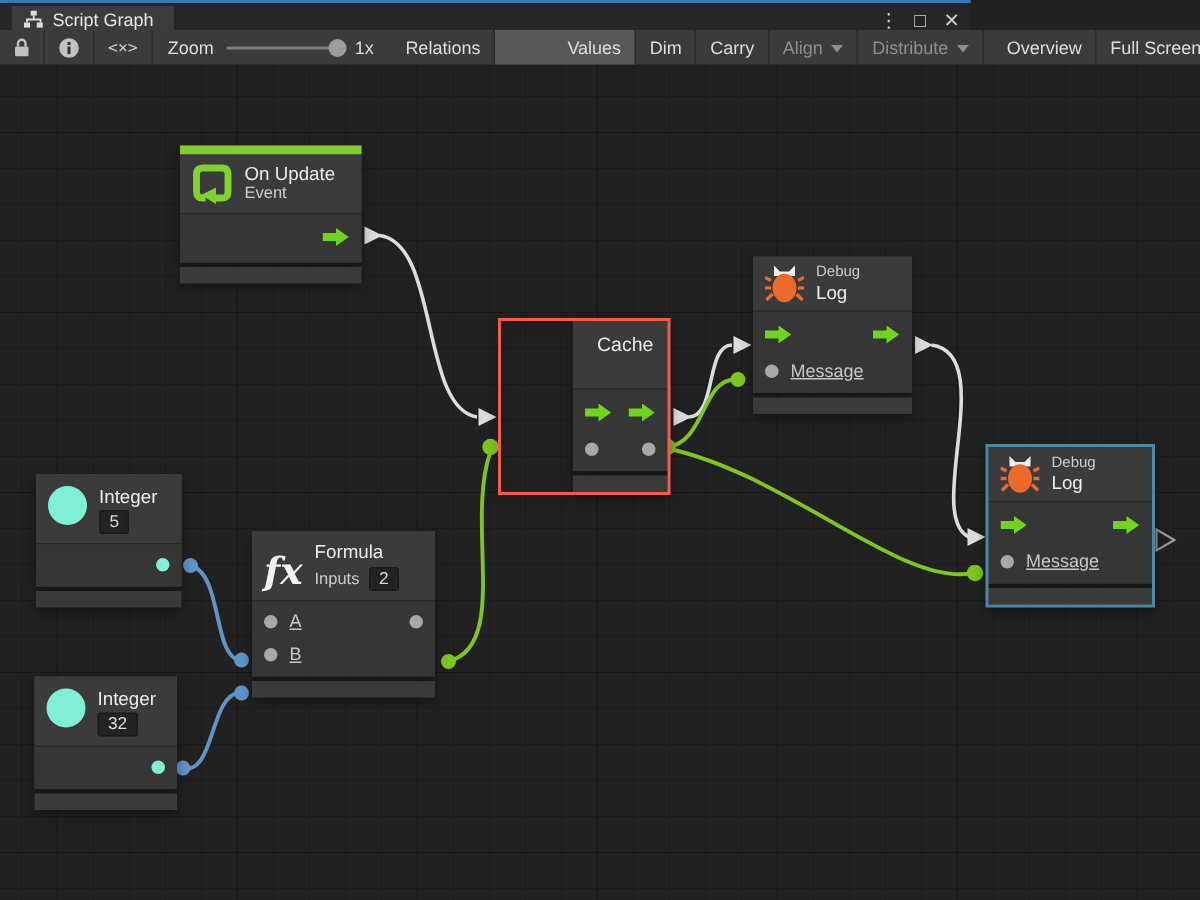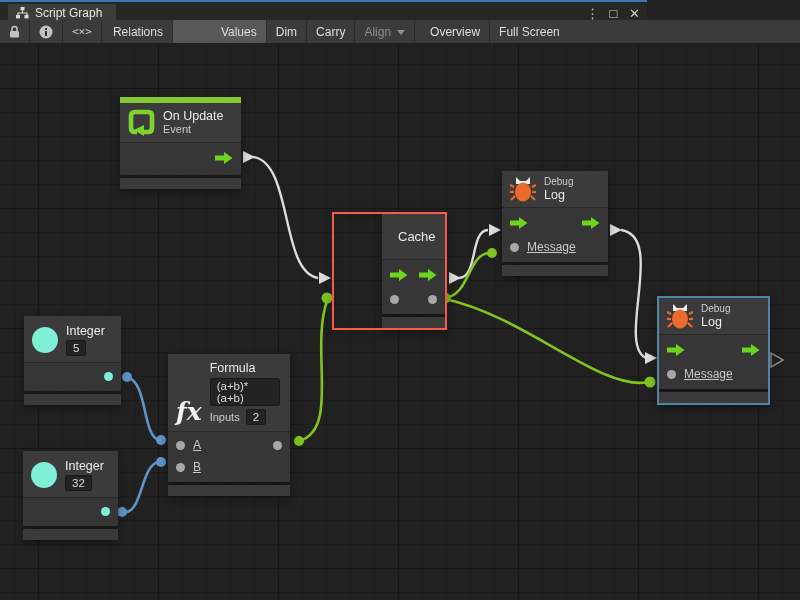--- a/index.html
+++ b/index.html
@@ -47,21 +47,21 @@
     background-size:120px 120px,120px 120px,24px 24px,24px 24px;
     background-position:38px 44px,38px 44px,14px 20px,14px 20px; }
   .wires { position:absolute; left:0; top:0; width:800px; height:556px; }
 
   
   .node { position:absolute; filter:drop-shadow(0 3px 4px rgba(0,0,0,.4)); }
   .node.sel-red  { outline:2px solid #f85948; outline-offset:0px; }
   .node.sel-blue { outline:2px solid #4d87a6; outline-offset:0px; }
   .node-main { background:#393939; }
   .node-topbar { height:6px; background:#84cb33; }
-  .node-header { display:flex; align-items:center; gap:8px; padding:6px 10px 6px 8px; background:#3b3b3b; }
+  .node-header { display:flex; align-items:flex-start; gap:8px; padding:6px 10px 6px 8px; background:#3b3b3b; }
   .node-divider { height:1px; background:#292929; }
   .node-body { background:#363636; padding:2px 0 4px 0; }
   .port-row { display:flex; align-items:center; height:26px; padding:0 8px; }
   .port-row.compact { height:22px; }
   .spacer { flex:1; }
   .node-gap { height:3px; }
   .node-footer { height:11px; background:#3a3a3a; }
 
   .ntitle { color:#ececec; font-size:12.5px; line-height:14px; white-space:nowrap; }
   .nkicker { color:#cdcdcd; font-size:10px; line-height:12px; white-space:nowrap; }
@@ -110,28 +110,39 @@
       <svg width="14" height="14" viewBox="0 0 14 14">
         <circle cx="7" cy="7" r="6.5" fill="#c2c2c2"></circle>
         <rect x="6" y="3" width="2" height="2" fill="#333"></rect>
         <rect x="6" y="6" width="2" height="5" fill="#333"></rect>
       </svg>
     </div>
     <div class="tbtn codebtn">&lt;×&gt;</div>
   </div>
 
 
+  <div class="zoomwrap">
+    <span>Zoom</span>
+    <div class="zoomtrack">
+      <div class="zoomhandle"></div>
+    </div>
+    <span>1x</span>
+  </div>
 
   <div class="tb-right">
     <div class="tbtn">Relations</div>
     <div class="tbtn active">Values</div>
     <div class="tbtn">Dim</div>
     <div class="tbtn">Carry</div>
     <div class="tbtn disabled">
       <span>Align</span>
+      <span class="caret"></span>
+    </div>
+    <div class="tbtn disabled">
+      <span>Distribute</span>
       <span class="caret"></span>
     </div>
     <div class="tbtn" style="margin-left:6px">Overview</div>
     <div class="tbtn noborder">Full Screen</div>
   </div>
 </div>
 
 <div class="canvas">
 
   <svg class="wires" viewBox="0 0 800 556">
@@ -352,21 +363,20 @@
     <div class="node-gap"></div>
     <div class="node-footer"></div>
   </div>
 
   <div class="node" style="left:168px; top:310px; width:122px;">
     <div class="node-main">
       <div class="node-header" style="padding-top:7px; padding-bottom:6px; align-items:flex-end;">
         <span class="fx">fx</span>
         <div class="hcol">
           <div class="ntitle">Formula</div>
-          <span class="valbox" style="margin-top:3px">(a+b)*(a+b)</span>
           <div style="display:flex; align-items:center; gap:6px; margin-top:3px;">
             <span class="nsub">Inputs</span>
             <span class="valbox" style="margin-top:0">2</span>
           </div>
         </div>
       </div>
       <div class="node-divider"></div>
       <div class="node-body">
         <div class="port-row compact">
           <span class="dot"></span>

